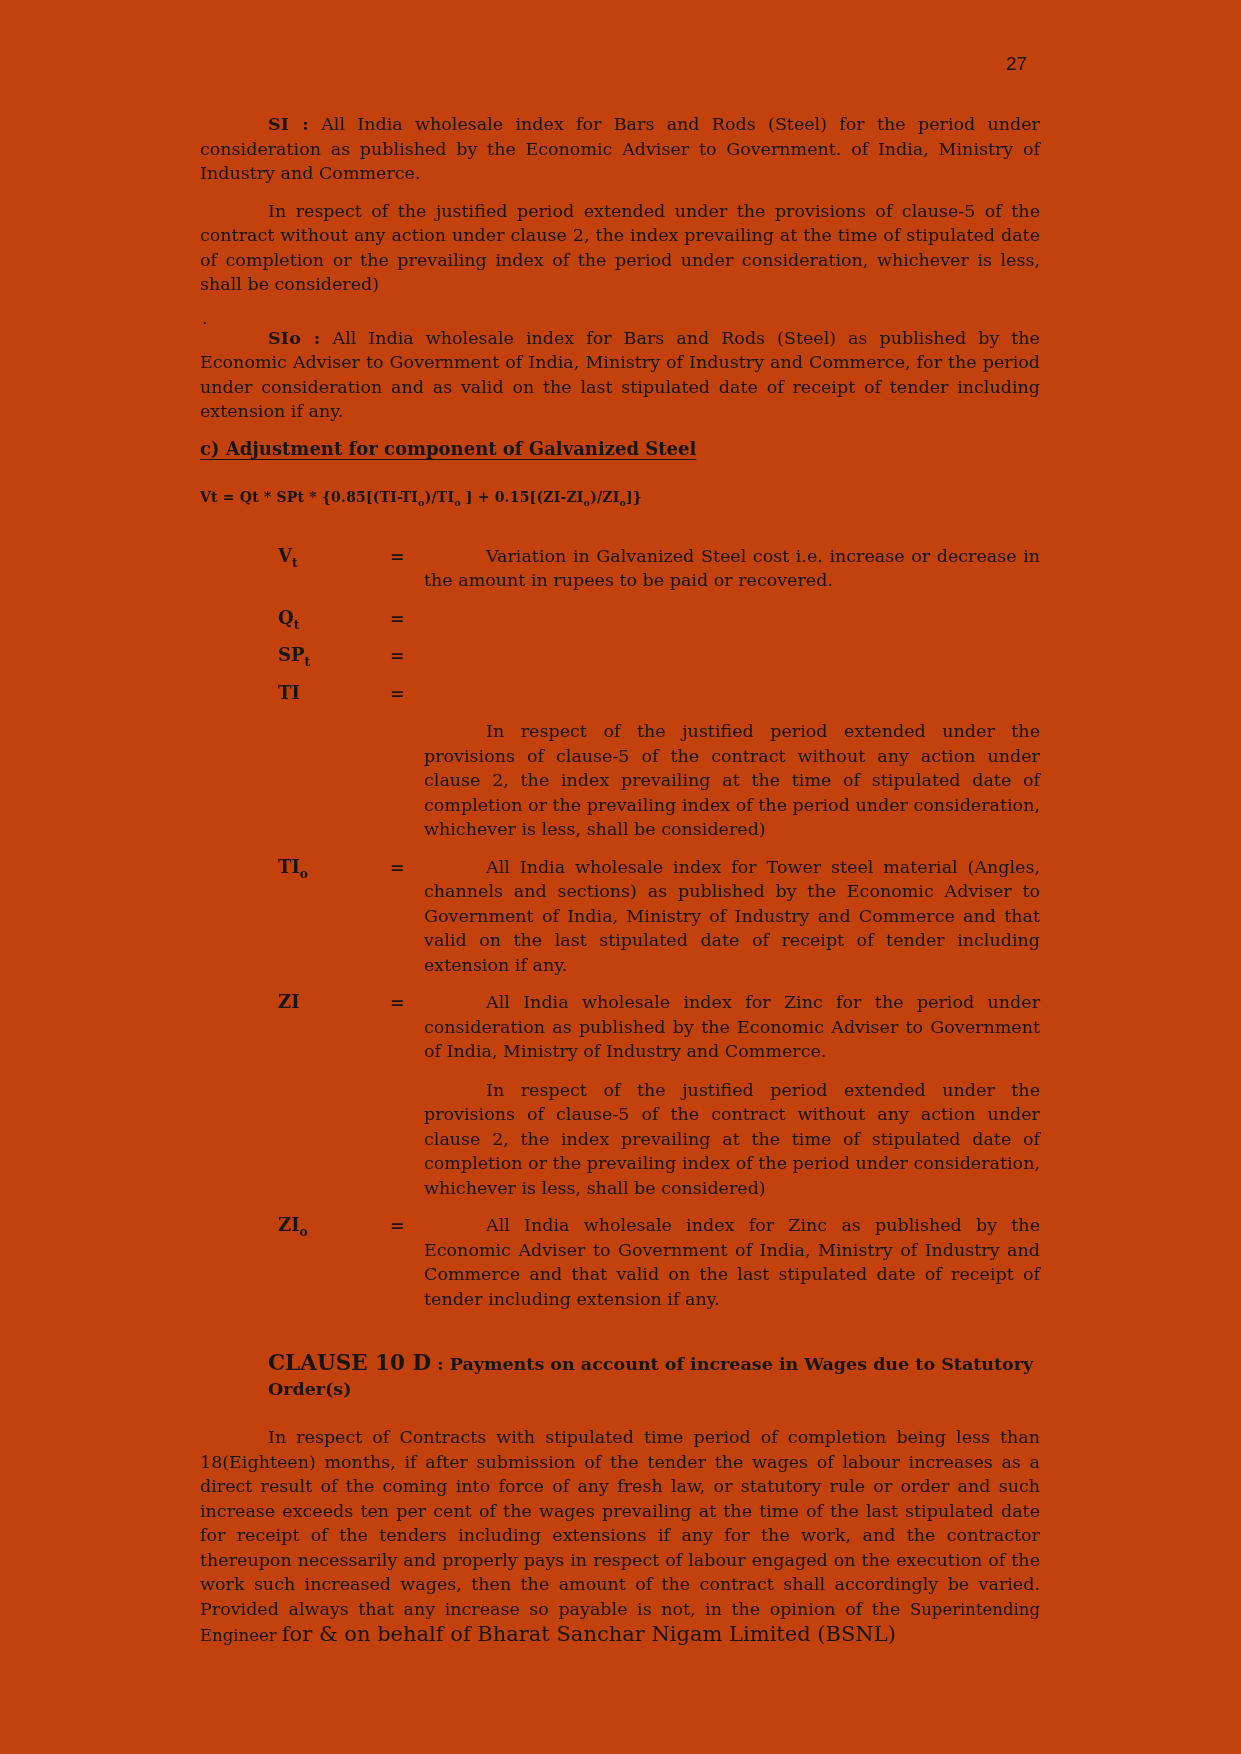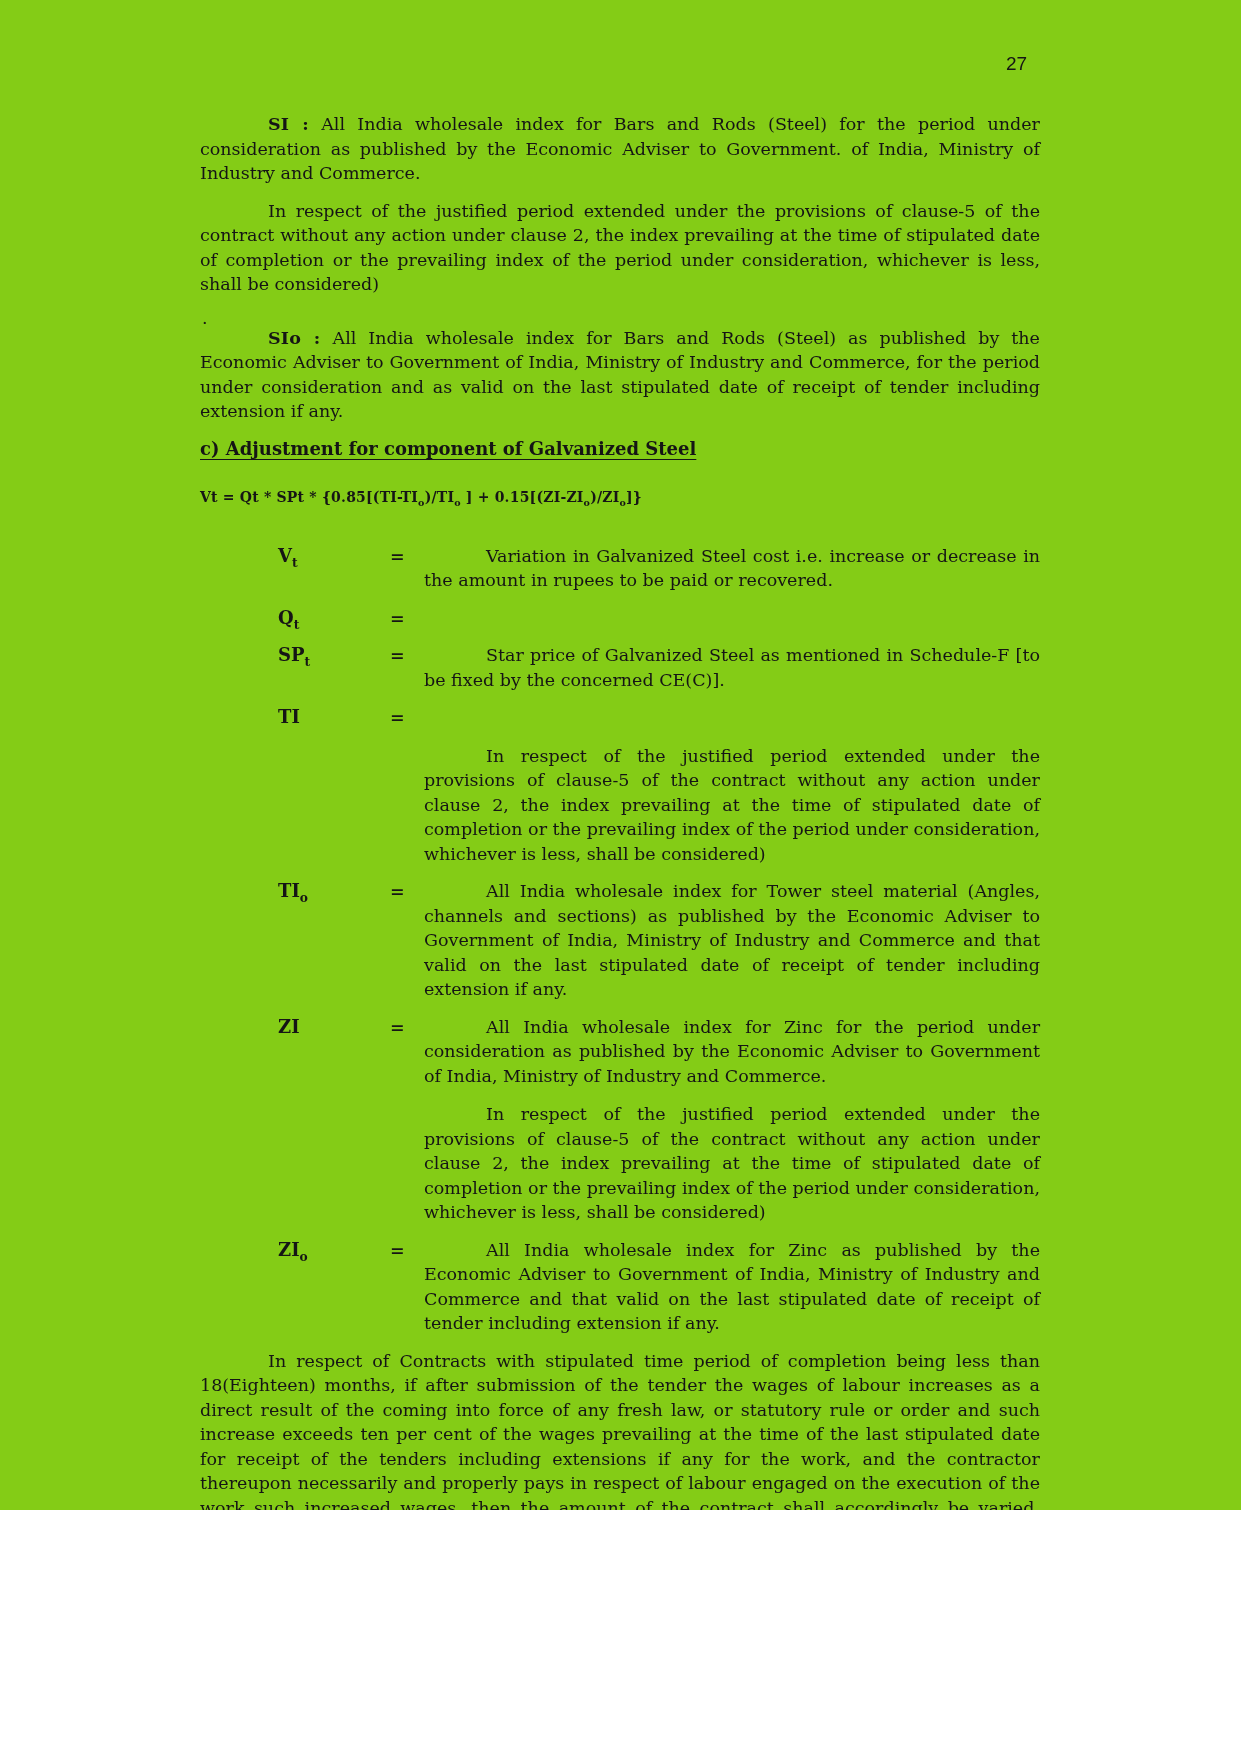--- a/index.html
+++ b/index.html
@@ -1,21 +1,21 @@
 <!DOCTYPE html>
 <html><head>
 <meta charset="utf-8">
 <style>
   * { box-sizing: border-box; }
   html, body { margin: 0; padding: 0; background: #ffffff; }
   .page {
     position: relative;
     width: 1241px;
-    height: 1510px;
-    background: #84cc16;
+    height: 1754px;
+    background: #c2410c;
     color: #151515;
     font-family: "DejaVu Serif", serif;
     font-size: 17.5px;
     line-height: 24.5px;
     overflow: hidden;
   }
   .page-number {
     position: absolute;
     top: 52px;
     left: 1006px;
@@ -94,21 +94,20 @@
     </div>
 
     <div class="def-row">
       <span class="def-term"><span>Q</span><sub>t</sub></span>
       <span class="def-eq">=</span>
     </div>
 
     <div class="def-row">
       <span class="def-term"><span>SP</span><sub>t</sub></span>
       <span class="def-eq">=</span>
-      <span class="def-text">Star price of Galvanized Steel as mentioned in Schedule-F [to be fixed by the concerned CE(C)].</span>
     </div>
 
     <div class="def-row">
       <span class="def-term"><span>TI</span><sub></sub></span>
       <span class="def-eq">=</span>
     </div>
 
     <div class="def-note">In respect of the justified period extended under the provisions of clause-5 of the contract without any action under clause 2, the index prevailing at the time of stipulated date of completion or the prevailing index of the period under consideration, whichever is less, shall be considered)</div>
 
     <div class="def-row">
@@ -124,17 +123,20 @@
     </div>
 
     <div class="def-note">In respect of the justified period extended under the provisions of clause-5 of the contract without any action under clause 2, the index prevailing at the time of stipulated date of completion or the prevailing index of the period under consideration, whichever is less, shall be considered)</div>
 
     <div class="def-row">
       <span class="def-term"><span>ZI</span><sub>o</sub></span>
       <span class="def-eq">=</span>
       <span class="def-text">All India wholesale index for Zinc as published by the Economic Adviser to Government of India, Ministry of Industry and Commerce and that valid on the last stipulated date of receipt of tender including extension if any.</span>
     </div>
 
+    <div class="clause-heading">
+      <span class="clause-title">CLAUSE 10 D</span><span class="clause-sub"> : Payments on account of increase in Wages due to Statutory Order(s)</span>
+    </div>
 
     <p class="clause-body"><span>In respect of Contracts with stipulated time period of completion being less than 18(Eighteen) months, if after submission of the tender the wages of labour increases as a direct result of the coming into force of any fresh law, or statutory rule or order and such increase exceeds ten per cent of the wages prevailing at the time of the last stipulated date for receipt of the tenders including extensions if any for the work, and the contractor thereupon necessarily and properly pays in respect of labour engaged on the execution of the work such increased wages, then the amount of the contract shall accordingly be varied. Provided always that any increase so payable is not, in the opinion of the </span><span class="tail-1">Superintending Engineer </span><span class="tail-2">for &amp; on behalf of Bharat Sanchar Nigam Limited (BSNL) </span></p>
 
   </div>
 </div>
 
 </body></html>

